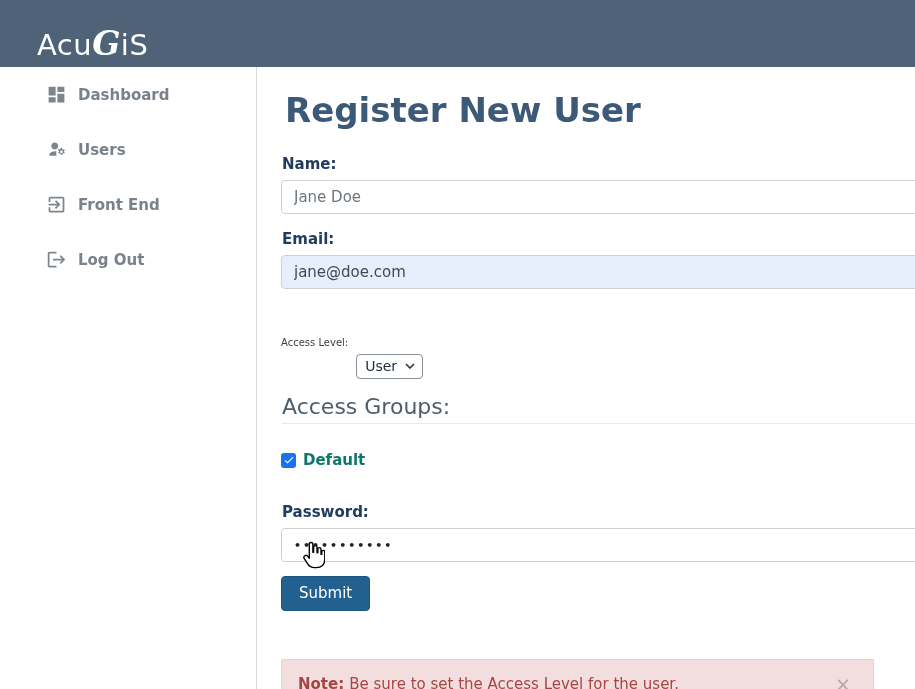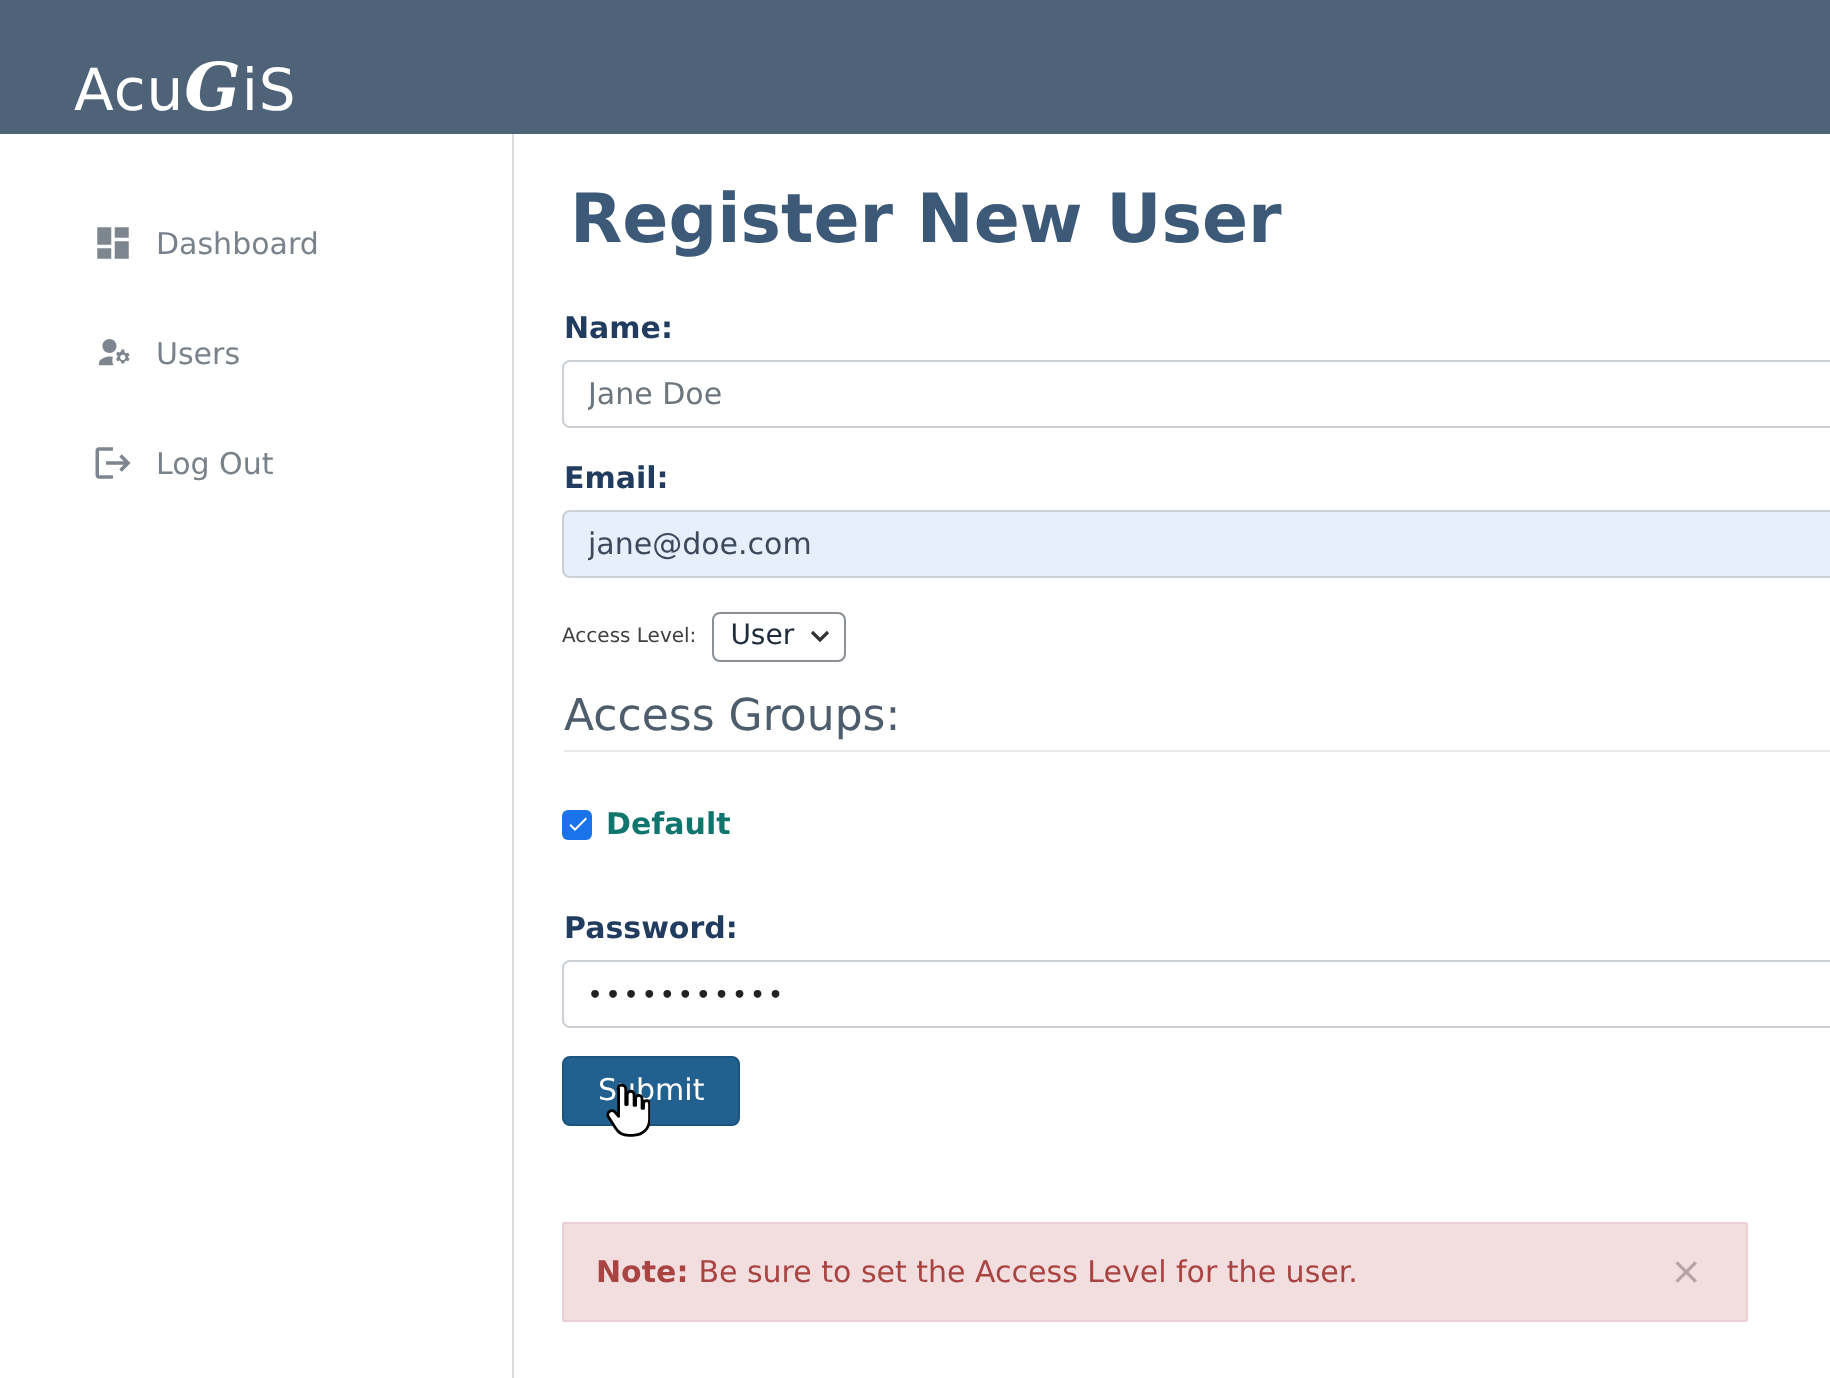--- a/index.html
+++ b/index.html
@@ -16,21 +16,21 @@
   }
   .logo { color:#fff; font-size:29px; letter-spacing:.5px; cursor:pointer; white-space:nowrap;margin-top:20px; }
   .logo-g {
     font-family:"DejaVu Serif","Liberation Serif",serif;
     font-style:italic; font-weight:700; font-size:33px;
   }
   
   .layout { display:flex; height:622px; }
   .sidebar {
     width:257px; min-width:257px; background:#fff;
-    border-right:1px solid #d9dcdf; padding-top:27px;
+    border-right:1px solid #d9dcdf; font-weight:bold;
   }
   .nav-item {
     display:flex; align-items:center; gap:11px;
     padding:17px 0 17px 46px;
     color:#79828b; font-size:15px; cursor:pointer; user-select:none;
   }
   .nav-item svg { width:21px; height:21px; fill:#7d868e; flex:none; }
   
   .main { flex:1; padding:23px 0 0 24px; position:relative; background:#fff; }
   .page-title {
@@ -53,21 +53,21 @@
   }
   .text-input.email { background:#e7eefc; color:#3d4a5c; }
   .text-input.password {
     color:#222; font-size:11px; letter-spacing:2px; font-weight:700;
   }
   .access-level-row { margin-top:17px; display:flex; align-items:center; gap:8px; }
   .al-label { color:#404040; font-weight:400; font-size:10px; }
   .select-box {
     display:inline-flex; align-items:center; gap:8px;
     border:1px solid #898f95; border-radius:4px; background:#fff;
-    padding:3px 7px 4px 8px; font-size:14px; color:#1d2b3a; cursor:pointer;
+    padding:3px 7px 4px 8px; font-size:14px; color:#1d2b3a; cursor:pointer;margin-top:48px;
   }
   .select-box svg { width:10px; height:6px; }
   .groups-heading {
     margin:14px 0 0 1px; font-size:22px; line-height:27px; font-weight:400;
     color:#4e5d6c; border-bottom:1px solid #e9e9e9; padding-bottom:3px;
   }
   .checkbox-row { margin-top:27px; display:flex; align-items:center; gap:7px; }
   .checkbox {
     width:15px; height:15px; background:#1a73e8; border-radius:3px;
     display:flex; align-items:center; justify-content:center; cursor:pointer; flex:none;
@@ -115,20 +115,26 @@
     <div class="nav-item">
       <svg viewBox="0 0 24 24">
           <path d="M10 12c2.21 0 4-1.79 4-4s-1.79-4-4-4-4 1.79-4 4 1.79 4 4 4zm-6 8v-2.5c0-2.33 4.67-3.5 6-3.5.55 0 1.26.09 2 .26-.37.89-.5 1.85-.35 2.84.1.66.33 1.31.68 1.9H4zm16.6-5.5c0-.17-.02-.33-.04-.49l.92-.82-.8-1.39-1.17.4c-.25-.21-.54-.38-.85-.5L18.4 10h-1.6l-.26 1.2c-.31.12-.6.29-.85.5l-1.17-.4-.8 1.39.92.82c-.02.16-.04.32-.04.49s.02.33.04.49l-.92.82.8 1.39 1.17-.4c.25.21.54.38.85.5l.26 1.2h1.6l.26-1.2c.31-.12.6-.29.85-.5l1.17.4.8-1.39-.92-.82c.02-.16.04-.32.04-.49zm-3 1.5c-.83 0-1.5-.67-1.5-1.5s.67-1.5 1.5-1.5 1.5.67 1.5 1.5-.67 1.5-1.5 1.5z"></path>
         </svg>
       <span>Users</span>
     </div>
 
 
 
 
+    <div class="nav-item">
+      <svg viewBox="0 0 24 24">
+          <path d="M10.09 15.59L11.5 17l5-5-5-5-1.41 1.41L12.67 11H3v2h9.67l-2.58 2.59zM19 3H5c-1.11 0-2 .9-2 2v4h2V5h14v14H5v-4H3v4c0 1.1.89 2 2 2h14c1.1 0 2-.9 2-2V5c0-1.1-.9-2-2-2z"></path>
+        </svg>
+      <span>Front End</span>
+    </div>
 
     <div class="nav-item">
       <svg viewBox="0 0 24 24">
           <path d="M17 7l-1.41 1.41L18.17 11H8v2h10.17l-2.58 2.58L17 17l5-5zM4 5h8V3H4c-1.1 0-2 .9-2 2v14c0 1.1.9 2 2 2h8v-2H4V5z"></path>
         </svg>
       <span>Log Out</span>
     </div>
 
   </div>
 

